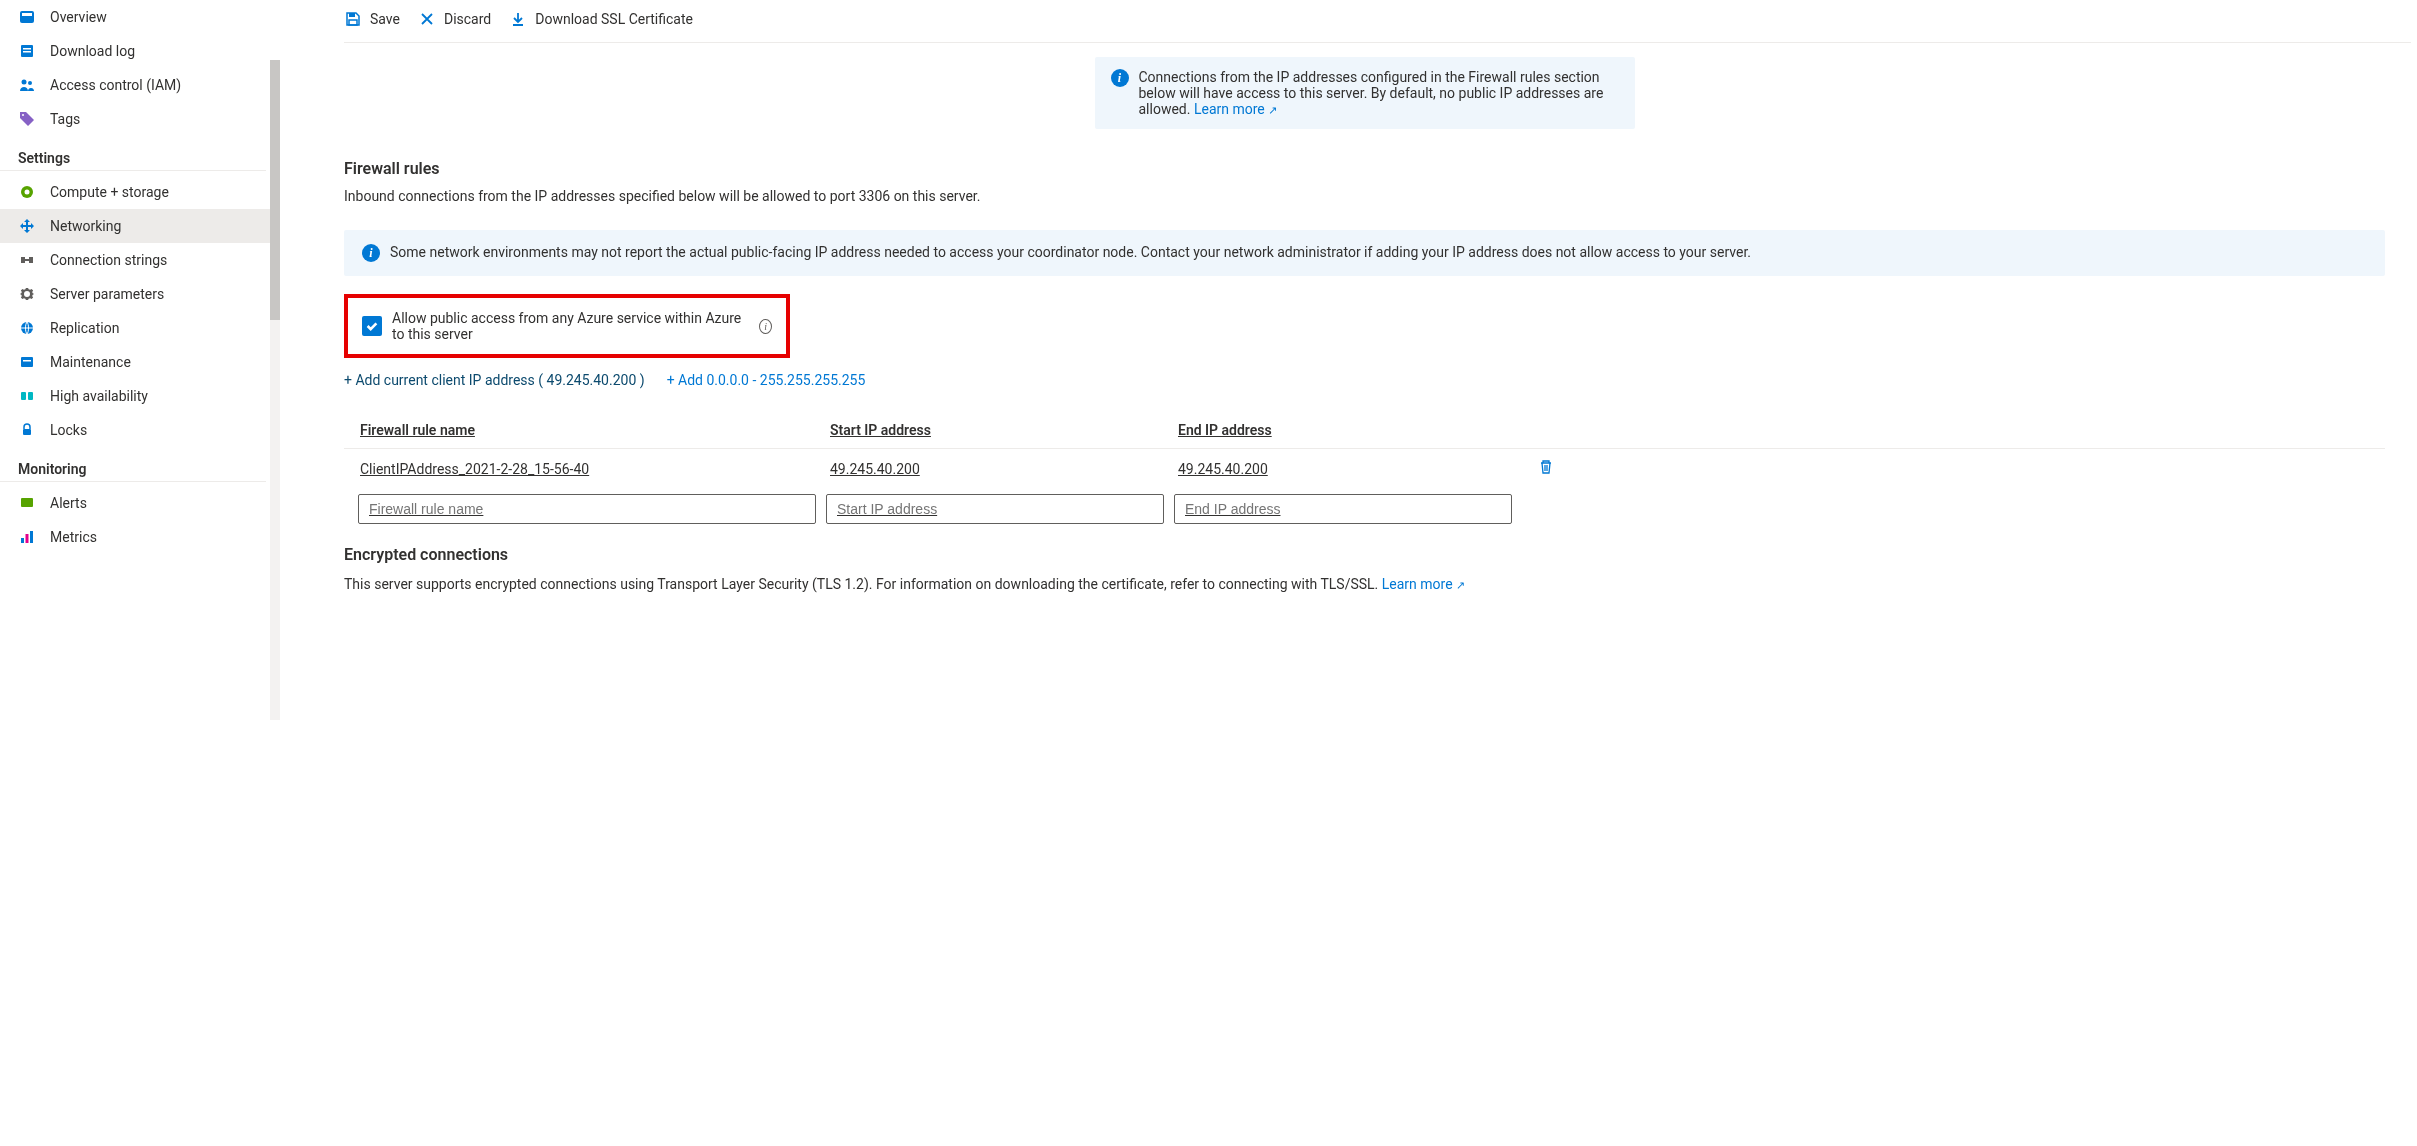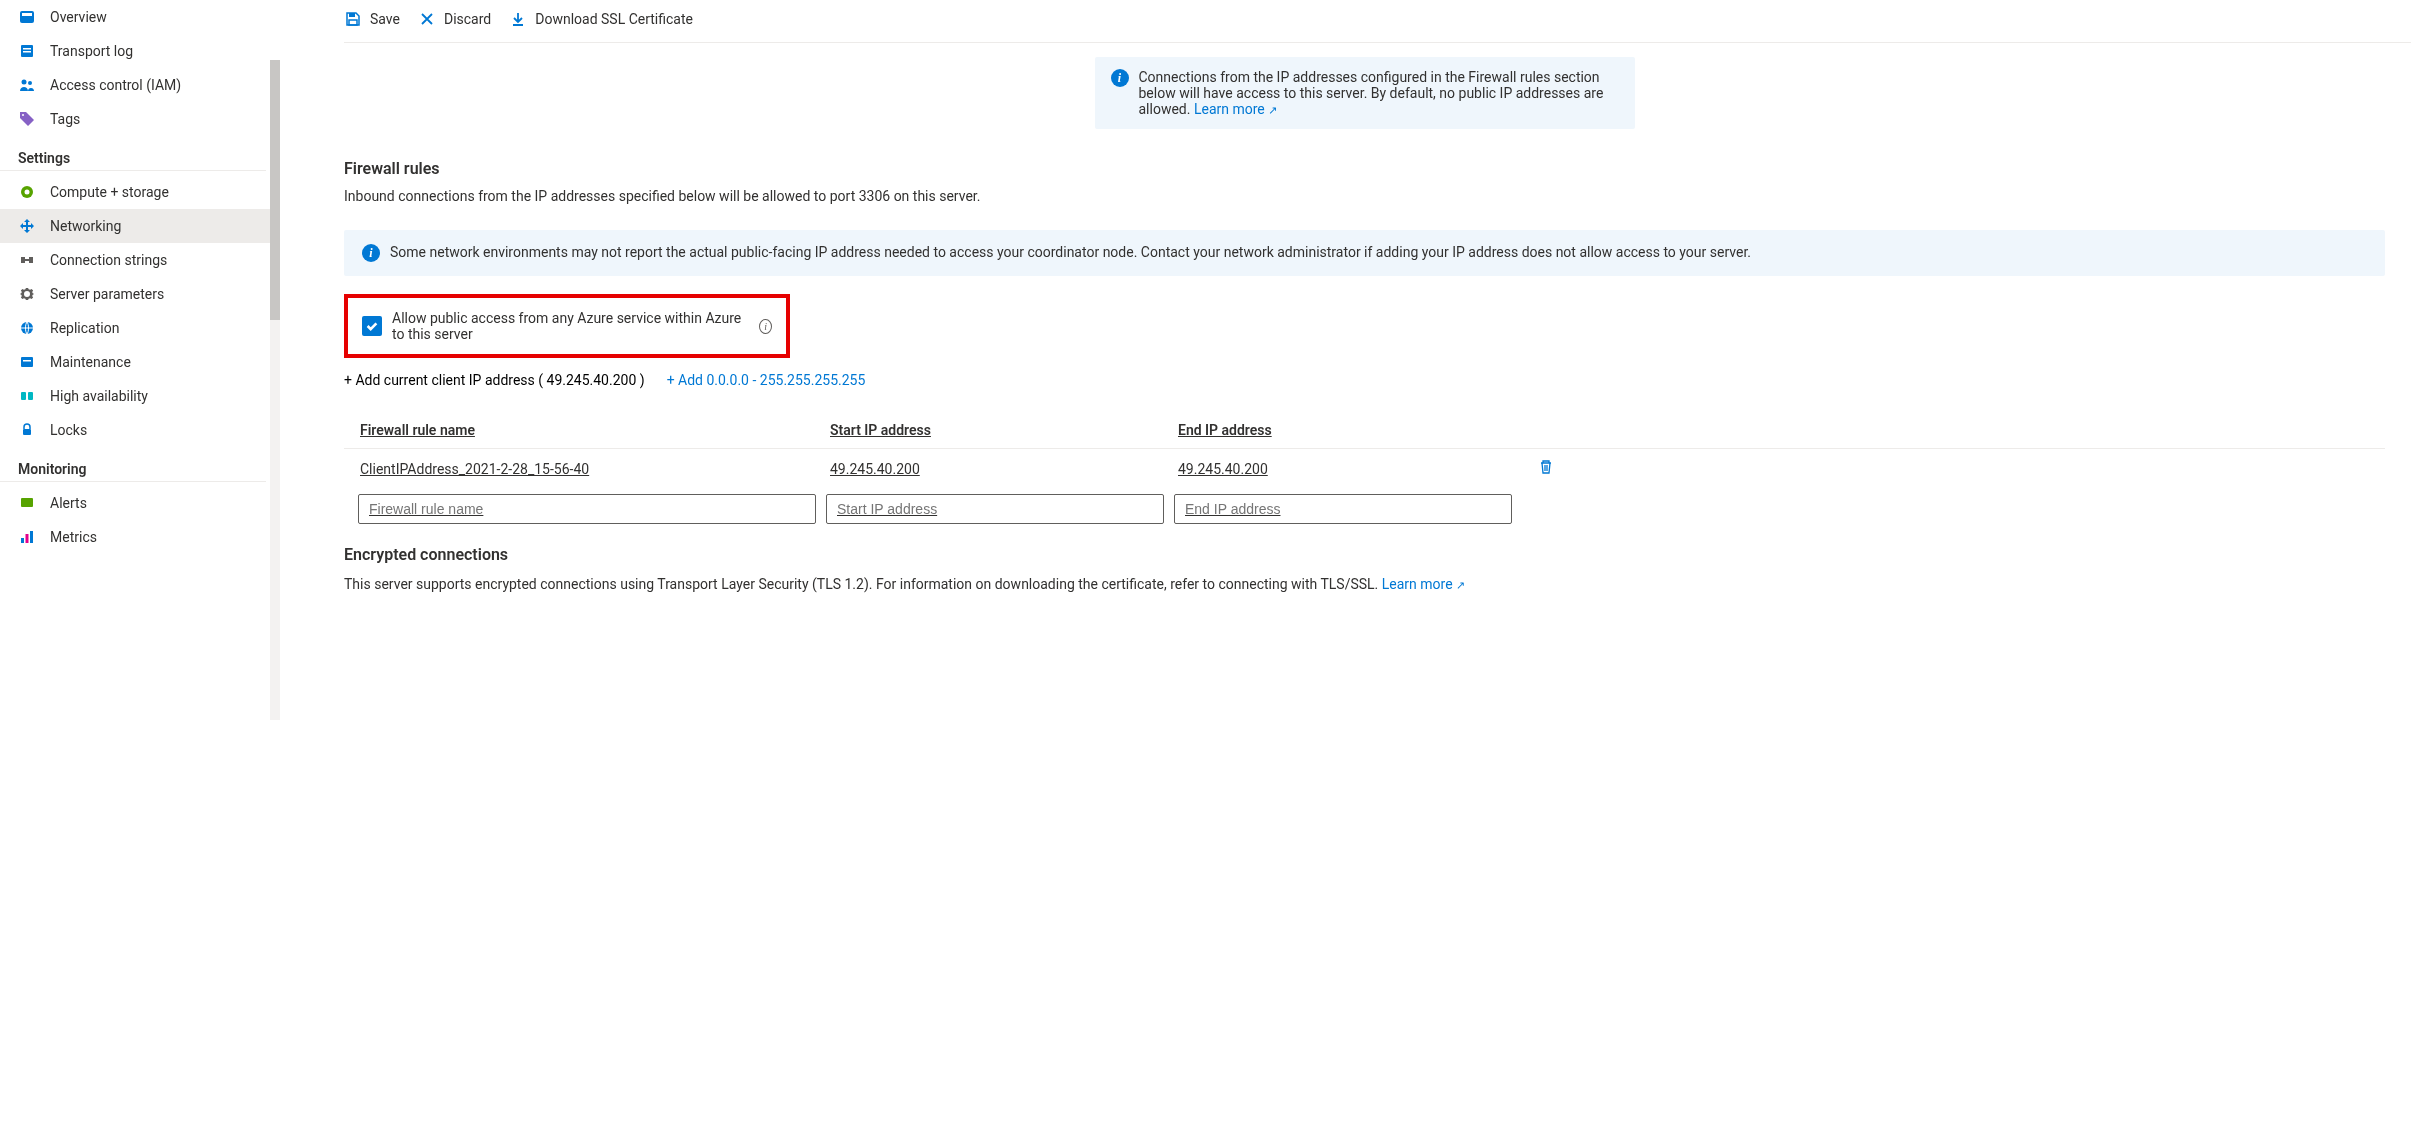--- a/index.html
+++ b/index.html
@@ -139,21 +139,21 @@
   .checkbox svg { width:14px; height:14px; stroke:#fff; stroke-width:3; fill:none; }
   .help-circle {
     width:15px; height:15px; border:1px solid #605e5c; border-radius:50%;
     display:flex; align-items:center; justify-content:center; font-size:10px; color:#605e5c;
     font-style: italic; font-family: Georgia, serif;
   }
 
   .add-row {
     margin-top: 14px; display:flex; gap:22px; align-items:center; font-size:14px;
   }
-  .add-row .muted { color:#000000; }
+  .add-row .muted { color:#0c4a6e; }
   .add-row .link { color:#0078d4; cursor:pointer;}
 
   
   .fw-table { margin-top: 28px; text-decoration: underline; }
   .fw-head, .fw-row { display:flex; align-items:center; }
   .fw-head { font-weight:600; padding: 6px 0 10px 16px; border-bottom:1px solid #edebe9;}
   .fw-row  { padding: 10px 0 10px 16px; }
   .col-name { flex: 0 0 470px; }
   .col-ip   { flex: 0 0 348px; }
   .col-act  { flex: 0 0 40px; text-align:center; }
@@ -199,21 +199,21 @@
         <span>Overview</span>
       </div>
       <div class="nav-item">
         <span class="icon ic-blue">
           <svg viewBox="0 0 16 16" width="16" height="16">
               <rect x="2" y="2" width="12" height="12" rx="1" fill="#0078d4"></rect>
               <rect x="4" y="5" width="8" height="1.5" fill="#fff"></rect>
               <rect x="4" y="8" width="8" height="1.5" fill="#fff"></rect>
             </svg>
         </span>
-        <span>Transport log</span>
+        <span>Download log</span>
       </div>
       <div class="nav-item">
         <span class="icon ic-blue">
           <svg viewBox="0 0 16 16" width="16" height="16" fill="#0078d4">
               <circle cx="5" cy="5" r="2.5"></circle>
               <circle cx="11" cy="6" r="2"></circle>
               <path d="M1 14c0-2.5 2-4 4-4s4 1.5 4 4H1zm8 0c0-1.5.8-3 3-3s3 1.5 3 3h-6z"></path>
             </svg>
         </span>
         <span>Access control (IAM)</span>

